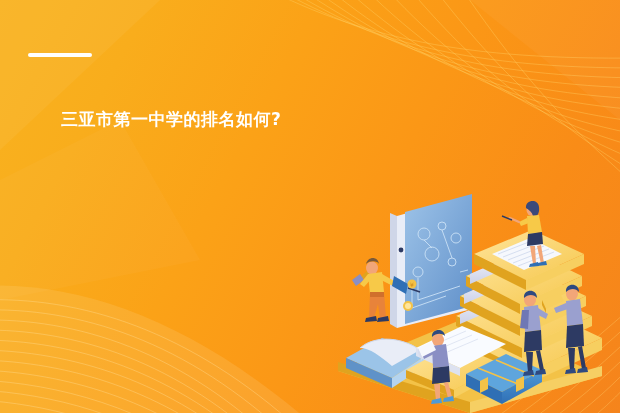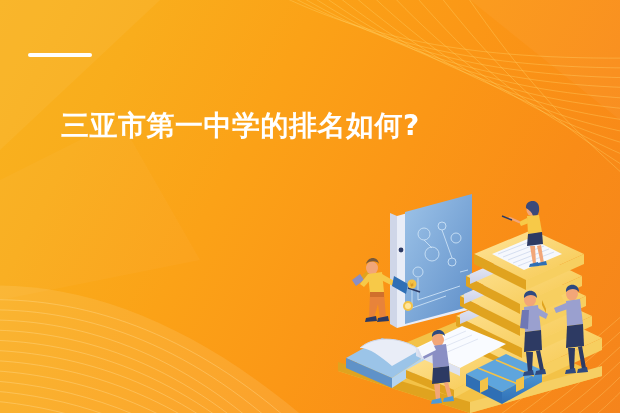--- a/index.html
+++ b/index.html
@@ -54,21 +54,21 @@
     background: #ffffff;
     border-radius: 2px;
   }
   .banner-title {
     position: absolute;
     left: 61px;
     top: 108px;
     width: 360px;
     margin: 0;
     color: #ffffff;
-    font-size: 28px;
+    font-size: 17px;
     font-weight: bold;
     letter-spacing: 0.5px;
     line-height: 1.3;
     white-space: nowrap;
   }
 
   
   .illustration {
     position: absolute;
     right: 0;

